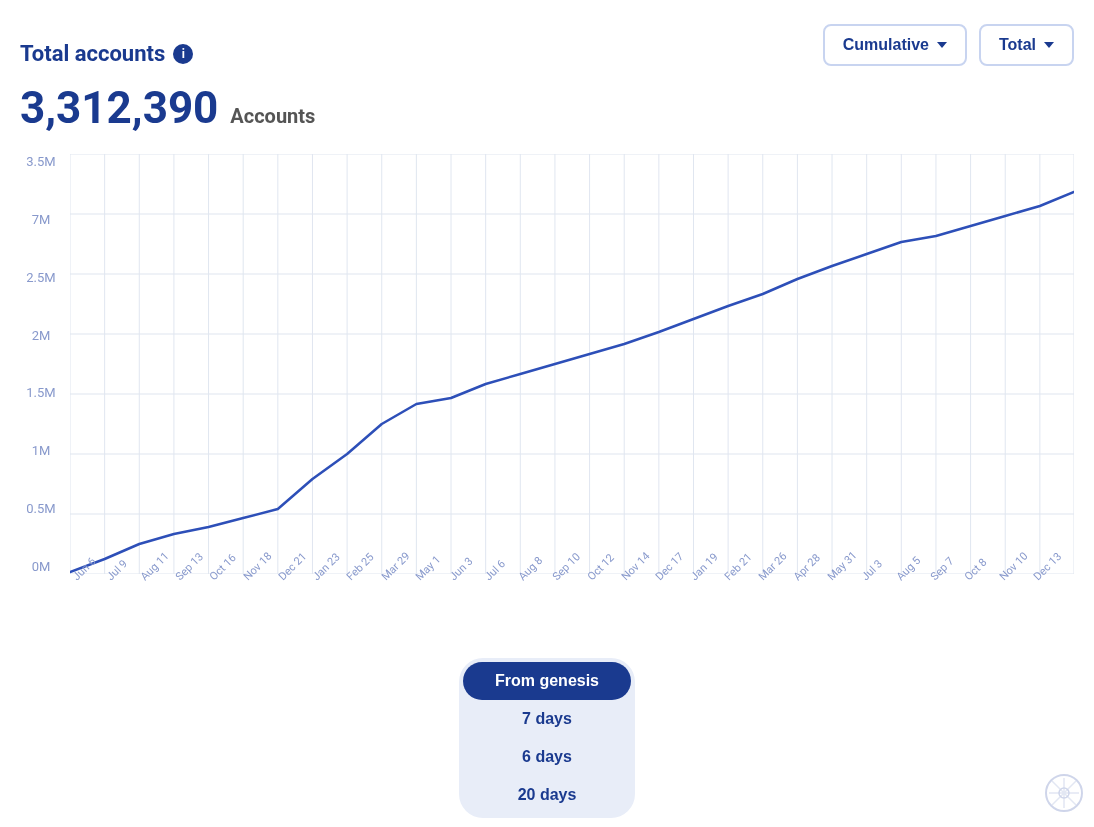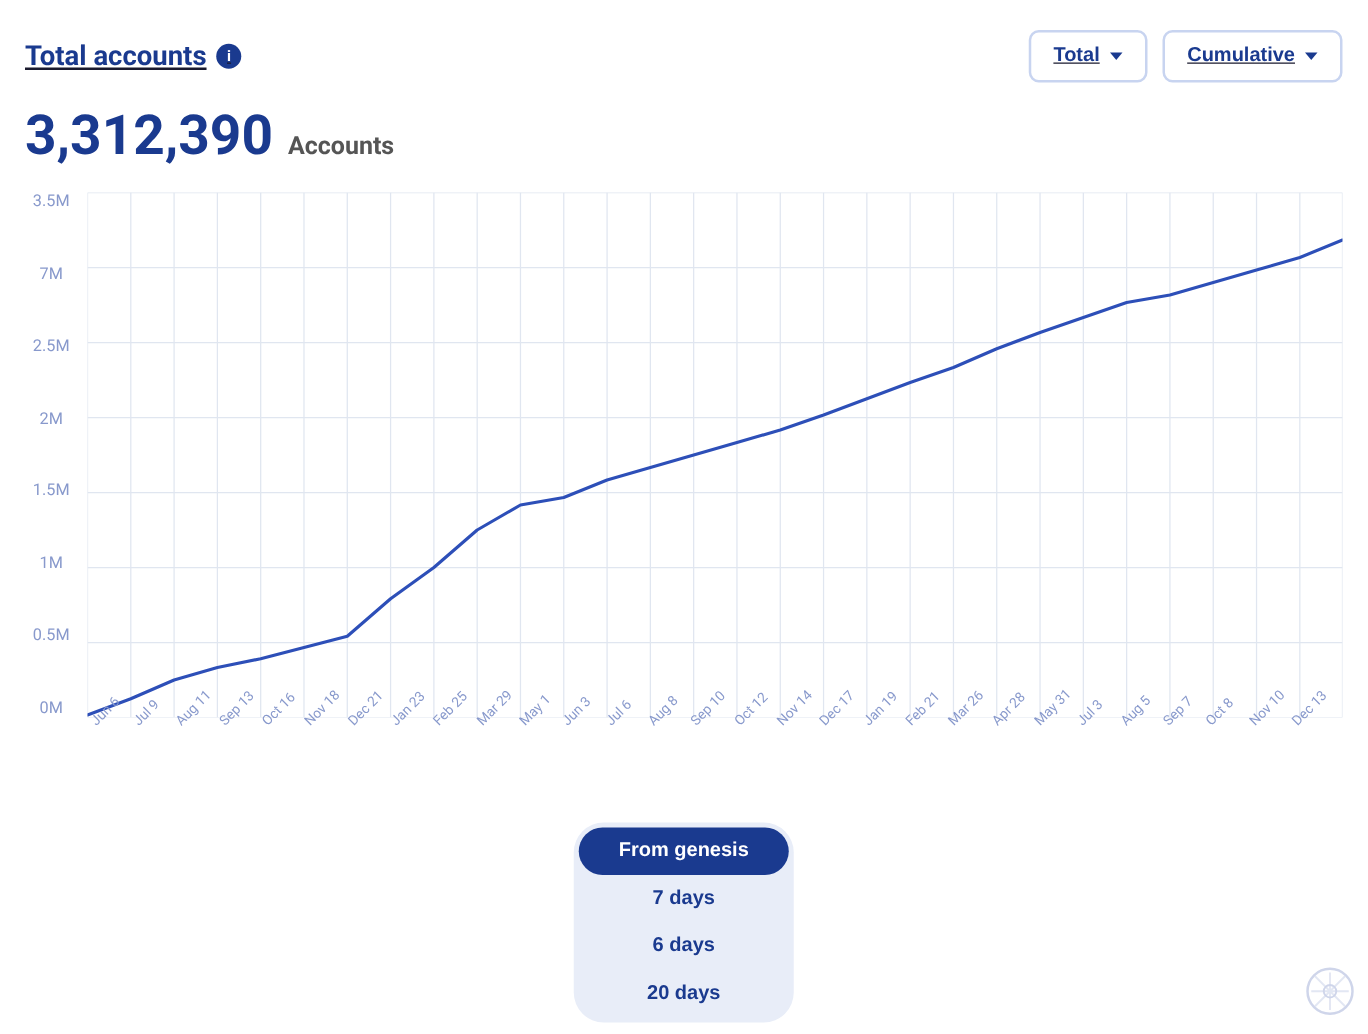--- a/index.html
+++ b/index.html
@@ -8,23 +8,22 @@
       background: #fff;
       padding: 24px 20px;
       width: 1094px;
       min-height: 827px;
       color: #1a1a2e;
     }
 
     .header {
       display: flex;
       justify-content: space-between;
-      align-items: center;
+      align-items: flex-end;
       margin-bottom: 16px;
-      text-decoration: underline;
     }
 
     .title-section {
       display: flex;
       align-items: center;
       gap: 8px;
     }
 
     .title-text {
       font-size: 22px;
@@ -176,25 +175,25 @@
 </head>
 <body>
 
 <div class="header">
   <div class="title-section">
     <span class="title-text">Total accounts</span>
     <div class="info-icon">i</div>
   </div>
   <div class="controls">
     <button class="dropdown-btn">
-      <span>Total</span>
+      <span>Cumulative</span>
       <div class="dropdown-arrow"></div>
     </button>
     <button class="dropdown-btn">
-      <span>Cumulative</span>
+      <span>Total</span>
       <div class="dropdown-arrow"></div>
     </button>
   </div>
 </div>
 
 <div class="metric-value">
   <span class="metric-number">3,312,390</span>
   <span class="metric-unit">Accounts</span>
 </div>
 

